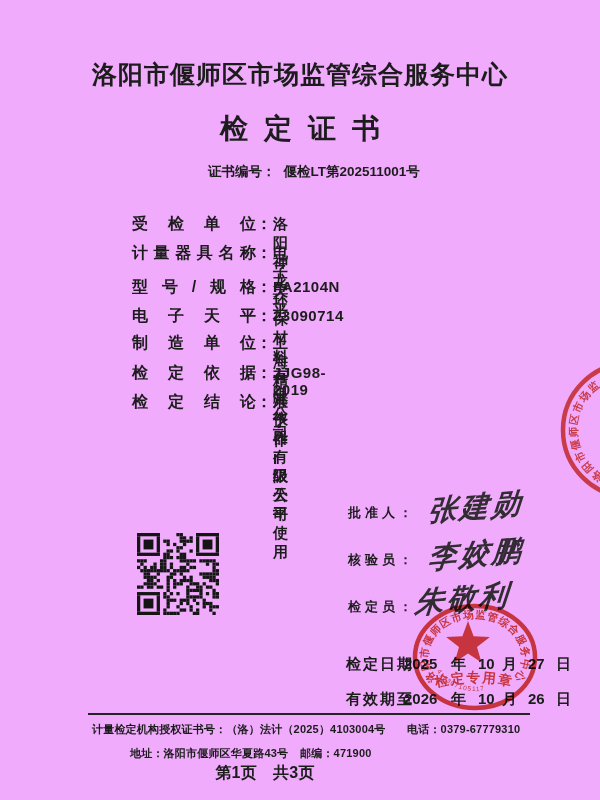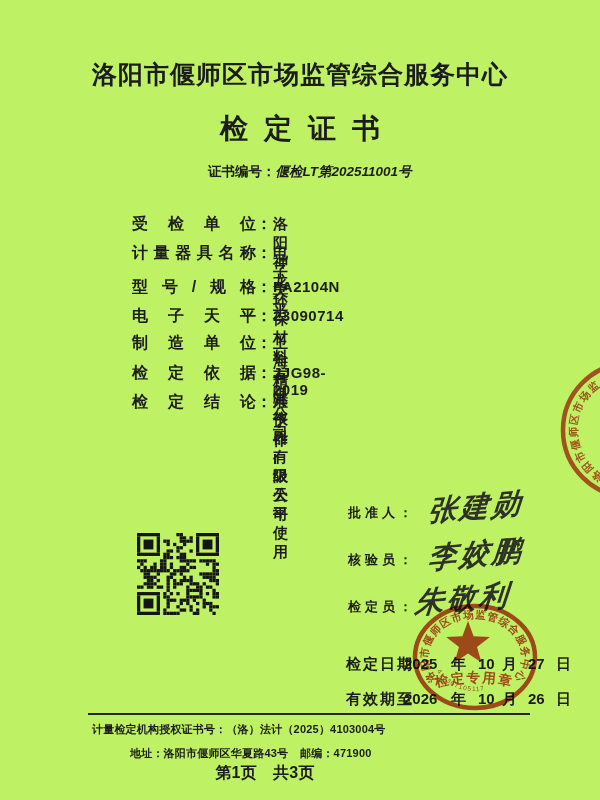--- a/index.html
+++ b/index.html
@@ -1,25 +1,25 @@
 <!DOCTYPE html>
 <html><head>
 <meta charset="utf-8">
 <style>
   html,body{margin:0;padding:0;background:#e8e8e8;}
   .page{
     position:relative;width:600px;height:800px;margin:0 auto;
-    background:#bef264;overflow:hidden;color:#1c1c1c;
+    background:#f0abfc;overflow:hidden;color:#1c1c1c;
     font-family:"Liberation Sans","DejaVu Sans",sans-serif;
   }
   .abs{position:absolute;white-space:nowrap;}
   .org-title{top:58px;left:0;width:100%;text-align:center;font-size:25px;font-weight:700;letter-spacing:1px;}
   .doc-title{top:110px;left:8px;width:100%;text-align:center;font-size:28px;font-weight:700;letter-spacing:16px;}
   .certno{top:163px;left:208px;font-size:13.5px;font-weight:700;}
-  .certno .val{font-style:italic;}
+  .certno .val{margin-left:8px;}
   .field-row{position:absolute;left:132px;height:20px;font-size:16px;font-weight:700;}
   .field-label{display:inline-block;width:124px;text-align:justify;text-align-last:justify;}
   .field-value{position:absolute;left:141px;top:1px;font-size:15px;font-weight:700;letter-spacing:0.5px;}
   .sig-row{position:absolute;left:348px;font-size:13px;font-weight:700;}
   .sig-label{display:inline-block;width:64px;text-align:justify;text-align-last:justify;}
   .sig-name{
     position:absolute;font-size:29px;font-weight:600;font-style:italic;color:#222;
     font-family:"Liberation Serif","DejaVu Serif",serif;letter-spacing:3px;
     transform:rotate(-5deg) skewX(-10deg);transform-origin:left center;opacity:.92;
   }
@@ -337,20 +337,23 @@
     <span class="d-mu">月</span>
     <span class="d-day">26</span>
     <span class="d-du">日</span>
   </div>
 
   <div class="rule"></div>
 
   <div class="foot f1">
     <span>计量检定机构授权证书号：</span><span>（洛）法计（2025）4103004号</span>
   </div>
+  <div class="foot f1-phone">
+    <span>电话：</span><span>0379-67779310</span>
+  </div>
   <div class="foot f2-addr">
     <span>地址：</span><span>洛阳市偃师区华夏路43号</span>
   </div>
   <div class="foot f2-zip">
     <span>邮编：</span><span>471900</span>
   </div>
   <div class="foot abs page-info">第1页　共3页</div>
 
   <svg class="seal-main" viewBox="0 0 140 146">
     <defs>

